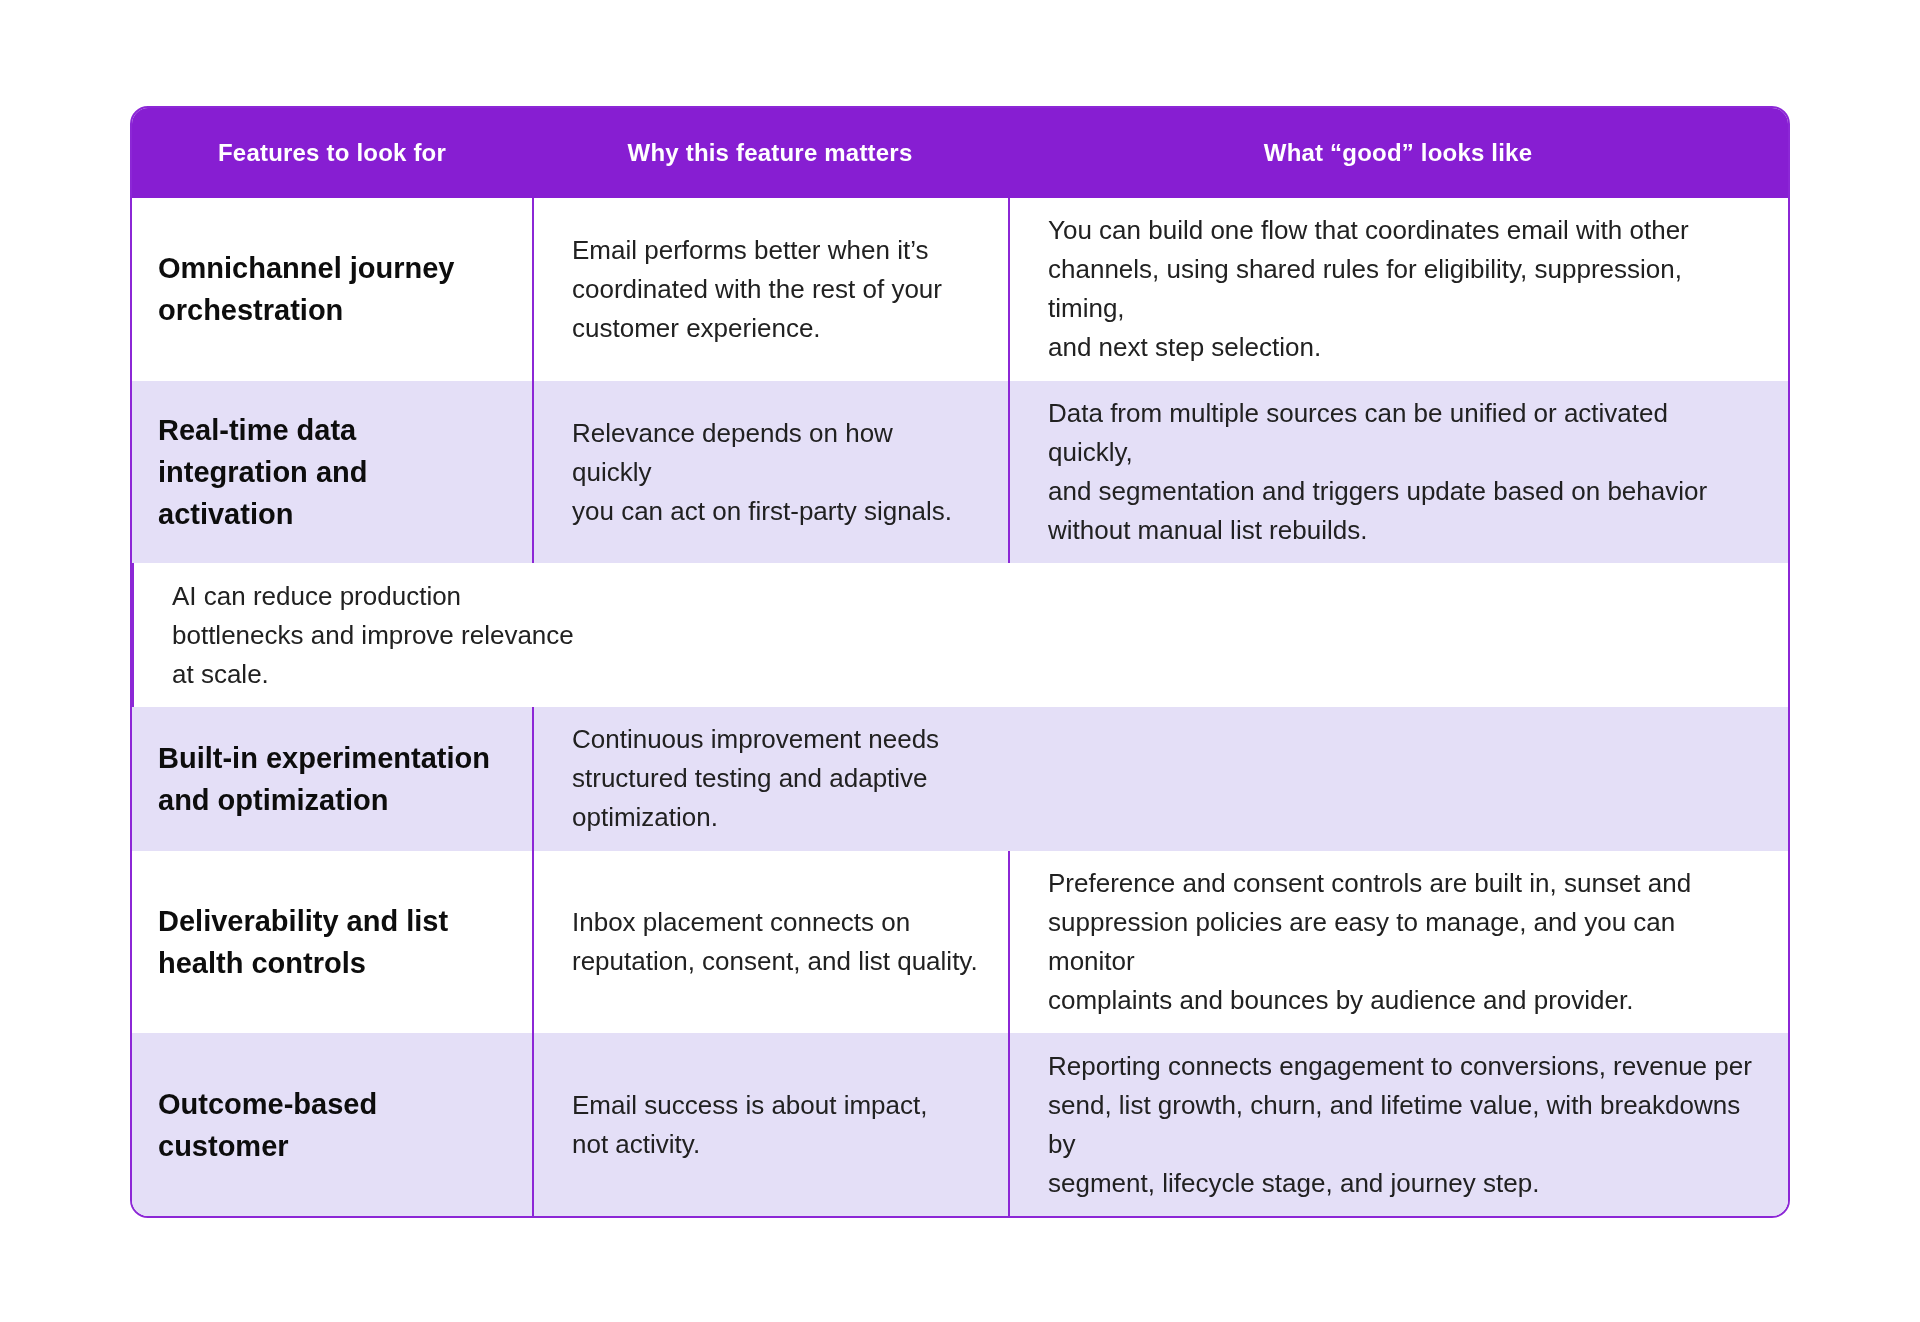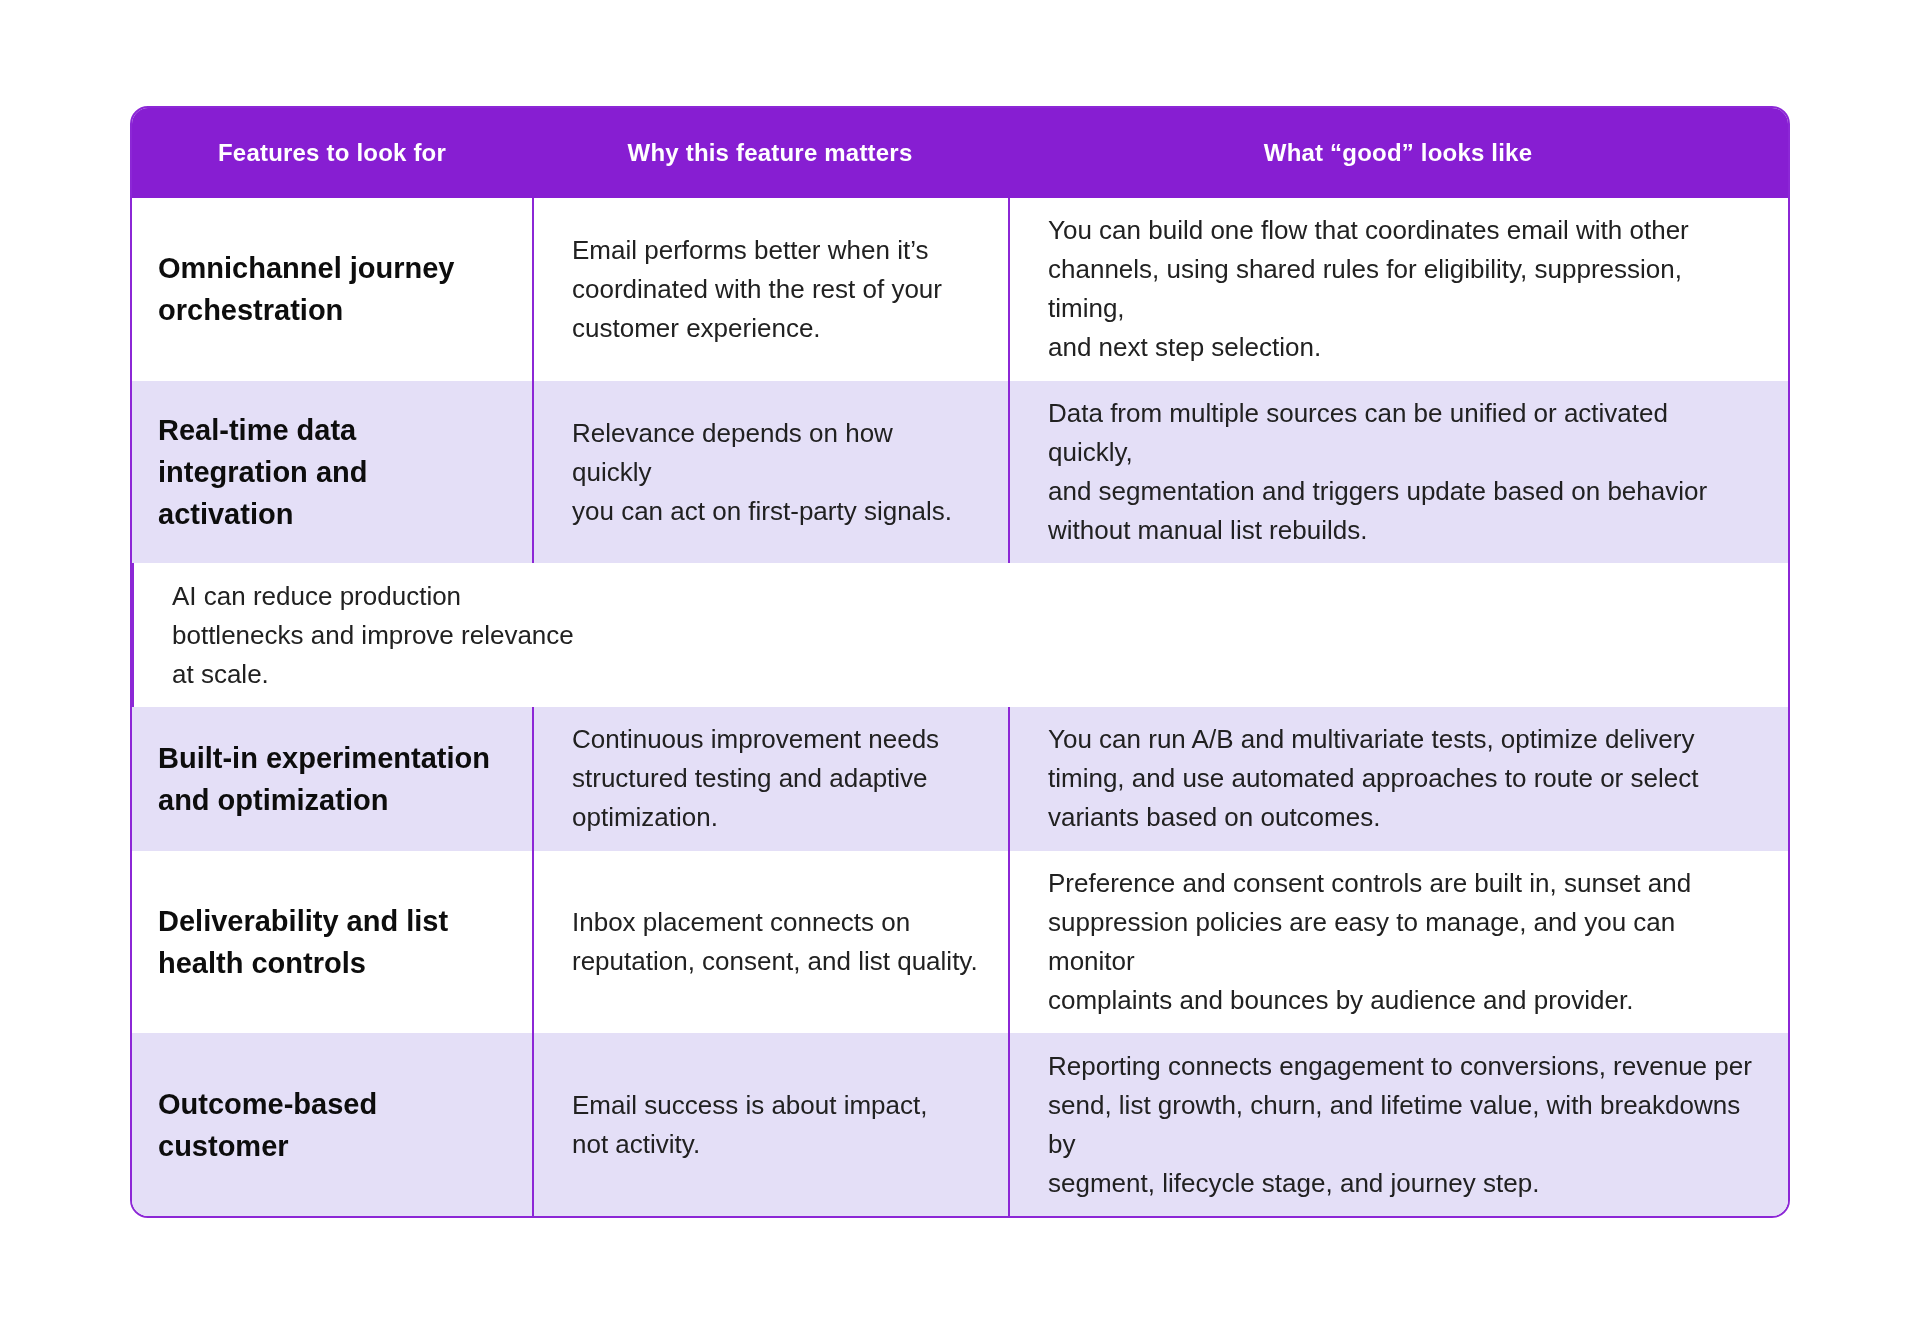--- a/index.html
+++ b/index.html
@@ -143,25 +143,20 @@
     <div class="body-row alt">
       <div class="cell col-1">
         <span class="feature-text">Built-in experimentation
 and optimization</span>
       </div>
       <div class="cell col-2">
         <span class="body-text">Continuous improvement needs
 structured testing and adaptive
 optimization.</span>
       </div>
-      <div class="cell col-3">
-        <span class="body-text">You can run A/B and multivariate tests, optimize delivery
-timing, and use automated approaches to route or select
-variants based on outcomes.</span>
-      </div>
     </div>
 
     <div class="body-row">
       <div class="cell col-1">
         <span class="feature-text">Deliverability and list
 health controls</span>
       </div>
       <div class="cell col-2">
         <span class="body-text">Inbox placement connects on
 reputation, consent, and list quality.</span>

